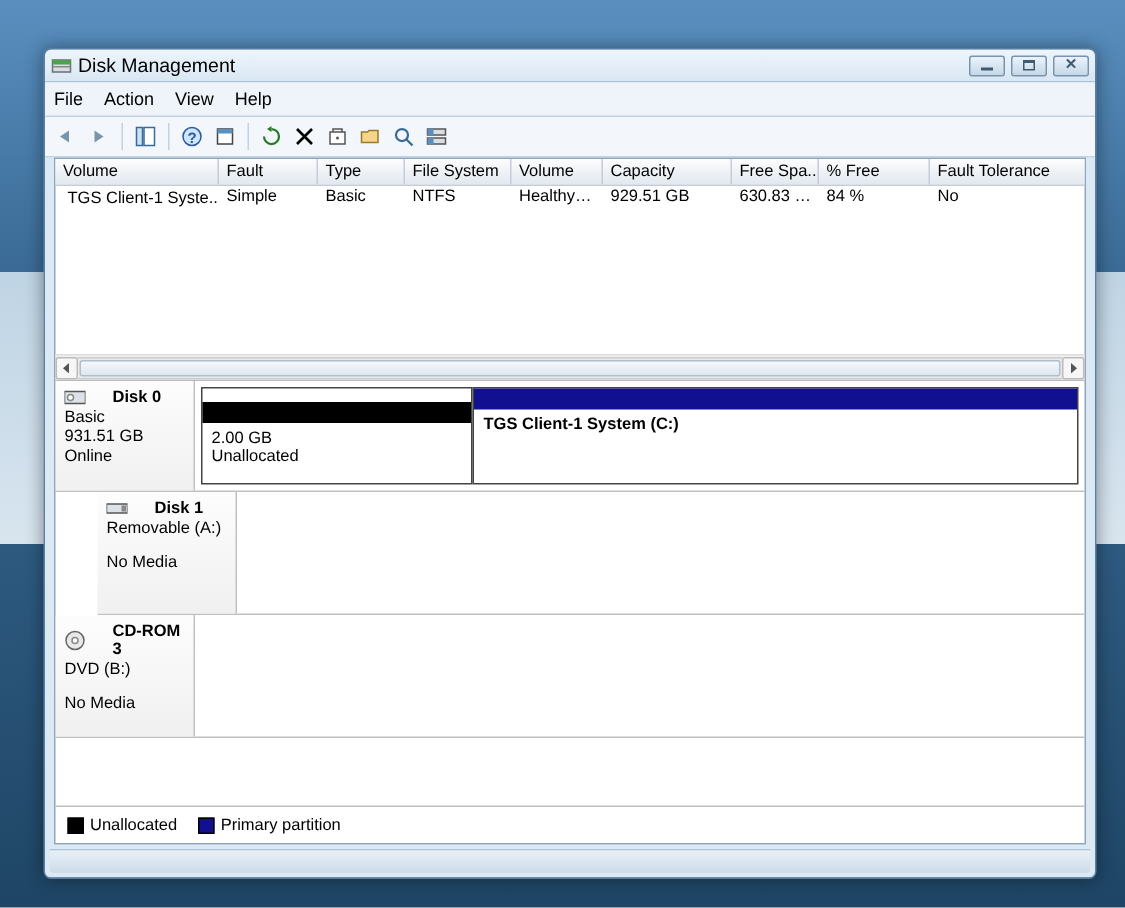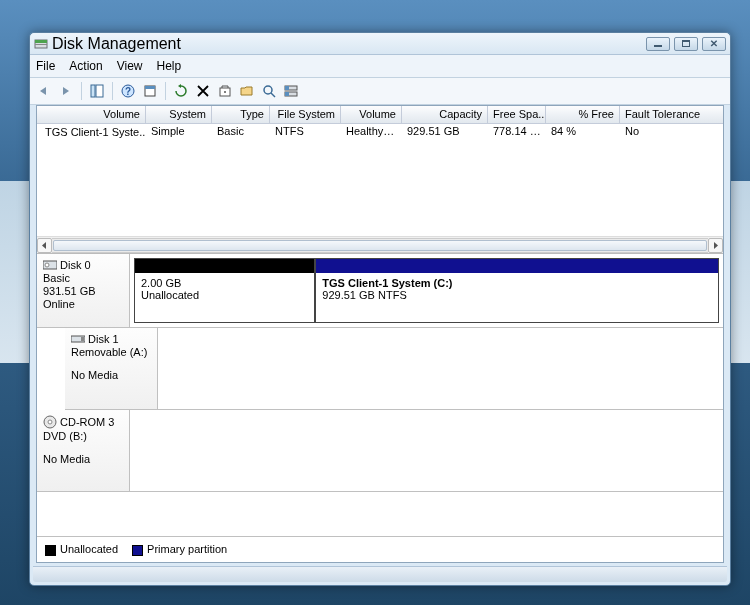--- a/index.html
+++ b/index.html
@@ -31,21 +31,21 @@
     display: flex;
     align-items: center;
     height: 22px;
     background: linear-gradient(to bottom, #eef5fb, #d9e7f3);
     margin: -6px -6px 0 -6px;
     padding: 0 4px;
     border-radius: 5px 5px 0 0;
     border-bottom: 1px solid #b0c4d8;
   }
   .titlebar .icon { width:14px;height:14px;margin-right:4px;display:flex;align-items:center;justify-content:center; }
-  .titlebar .title { flex:1; color:#000; font-size:16px; }
+  .titlebar .title { flex:1; color:#000; font-size:13px; }
   .win-btns { display:flex; gap:4px; }
   .win-btn {
     width:24px;height:14px;border:1px solid #7a94ac;border-radius:2px;
     background:linear-gradient(to bottom,#eaf3fb,#c5d8e8);
     display:flex;align-items:center;justify-content:center;
     color:#405a70;cursor:pointer;
   }
   .min-glyph{width:8px;height:1.5px;background:#405a70;margin-top:5px;}
   .max-glyph{width:8px;height:7px;border:1.5px solid #405a70;border-top-width:2.5px;}
   .close-glyph{font-size:10px;line-height:1;font-weight:bold;}
@@ -83,41 +83,40 @@
 
   
   .vol-list{border-bottom:1px solid #bbb;}
   .vol-headers{
     display:flex;background:linear-gradient(to bottom,#fdfdfe,#eef2f6 50%,#e2e8ee);
     border-bottom:1px solid #c4ccda;height:18px;
   }
   .vol-headers>div{
     border-right:1px solid #c4ccda;padding:2px 5px;white-space:nowrap;overflow:hidden;
     height:100%;
-    text-align:right;
   }
   .vol-row{display:flex;padding:0;height:16px;}
   .vol-row>div{padding:1px 5px;white-space:nowrap;overflow:hidden;text-overflow:ellipsis;}
   .vol-body{height:112px;overflow:hidden;position:relative;}
   .hscroll{
     height:17px;background:#f0f0f0;display:flex;align-items:center;border-top:1px solid #ddd;
   }
   .hscroll .arrow{width:15px;height:15px;border:1px solid #bbb;background:#f7f7f7;border-radius:2px;display:flex;align-items:center;justify-content:center;cursor:pointer;}
   .hscroll .track{flex:1;height:15px;background:#eaeaea;border-top:1px solid #ccc;border-bottom:1px solid #ccc;position:relative;}
   .hscroll .thumb{position:absolute;left:1px;top:1px;right:1px;bottom:1px;background:linear-gradient(to bottom,#f5f8fb,#dde6ef);border:1px solid #b0bfcf;border-radius:2px;}
 
   
   .disk-map{flex:1;overflow:auto;}
   .disk-row{border-bottom:1px solid #c0c0c0;display:flex;min-height:74px;}
   .disk-label{
     width:93px;border-right:1px solid #c0c0c0;padding:5px 6px;
     background:linear-gradient(to bottom,#fdfdfd,#f0f0f0);
     display:flex;flex-direction:column;gap:1px;
   }
-  .disk-label .name{font-weight:normal;display:flex;align-items:center;gap:3px;}
+  .disk-label .name{font-weight:bold;display:flex;align-items:center;gap:18px;}
   .disk-parts{flex:1;padding:4px;display:flex;gap:0;}
   .part{
     border:1px solid #444;display:flex;flex-direction:column;padding:4px 6px;
     min-height:62px;
   }
   .part .stripe{height:14px;margin:-4px -6px 4px -6px;}
   .part b{font-weight:bold;}
 
   
   .legend{
@@ -238,21 +237,21 @@
           <rect x="1" y="8" width="4" height="4" fill="#5a8fbf"></rect>
         </svg>
       </div>
   </div>
 
   <div class="content">
 
     <div class="vol-list">
       <div class="vol-headers">
         <div class="c-vol">Volume</div>
-        <div class="c-lay">System</div>
+        <div class="c-lay">Fault</div>
         <div class="c-typ">Type</div>
         <div class="c-fs">File System</div>
         <div class="c-stat">Volume</div>
         <div class="c-cap">Capacity</div>
         <div class="c-free">Free Spa...</div>
         <div class="c-pf">% Free</div>
         <div class="c-ft">Fault Tolerance</div>
       </div>
       <div class="vol-body">
         <div class="vol-row">
@@ -261,21 +260,21 @@
                 <rect x="0" y="1" width="12" height="8" fill="#dce2e7" stroke="#777"></rect>
                 <ellipse cx="6" cy="5" rx="2" ry="1.5" fill="#fff" stroke="#888"></ellipse>
               </svg>
             <span>TGS Client-1 Syste...</span>
           </div>
           <div class="c-lay">Simple</div>
           <div class="c-typ">Basic</div>
           <div class="c-fs">NTFS</div>
           <div class="c-stat">Healthy (S...</div>
           <div class="c-cap">929.51 GB</div>
-          <div class="c-free">778.14 GB</div>
+          <div class="c-free">630.83 GB</div>
           <div class="c-pf">84 %</div>
           <div class="c-ft">No</div>
         </div>
       </div>
       <div class="hscroll">
         <div class="arrow">
             <svg width="7" height="7">
               <path d="M5 0 L1 3.5 L5 7 Z" fill="#555"></path>
             </svg>
           </div>
@@ -300,29 +299,28 @@
                   <circle cx="4" cy="5" r="2" fill="#fff" stroke="#888"></circle>
                 </svg>
               </span>
               <span>Disk 0</span>
             </span>
             <span>Basic</span>
             <span>931.51 GB</span>
             <span style="margin-top:0">Online</span>
           </div>
           <div class="disk-parts">
-            <div class="part" style="width: 31%;">
+            <div class="part" style="width: 31%; justify-content: center;">
               <div class="stripe" style="background:#000000"></div>
               <span>2.00 GB</span>
               <span>Unallocated</span>
             </div>
             <div class="part" style="width: 69%;">
               <div class="stripe" style="background:#101090"></div>
               <b>TGS Client-1 System  (C:)</b>
-              <span>929.51 GB NTFS</span>
             </div>
           </div>
         </div>
         <div class="disk-row" style="min-height: 82px; margin-left: 28px;">
           <div class="disk-label">
             <span class="name">
               <span>
                 <svg width="14" height="10">
                   <rect x="0" y="2" width="14" height="6" fill="#dce2e7" stroke="#555"></rect>
                   <rect x="10" y="3" width="3" height="4" fill="#888"></rect>

